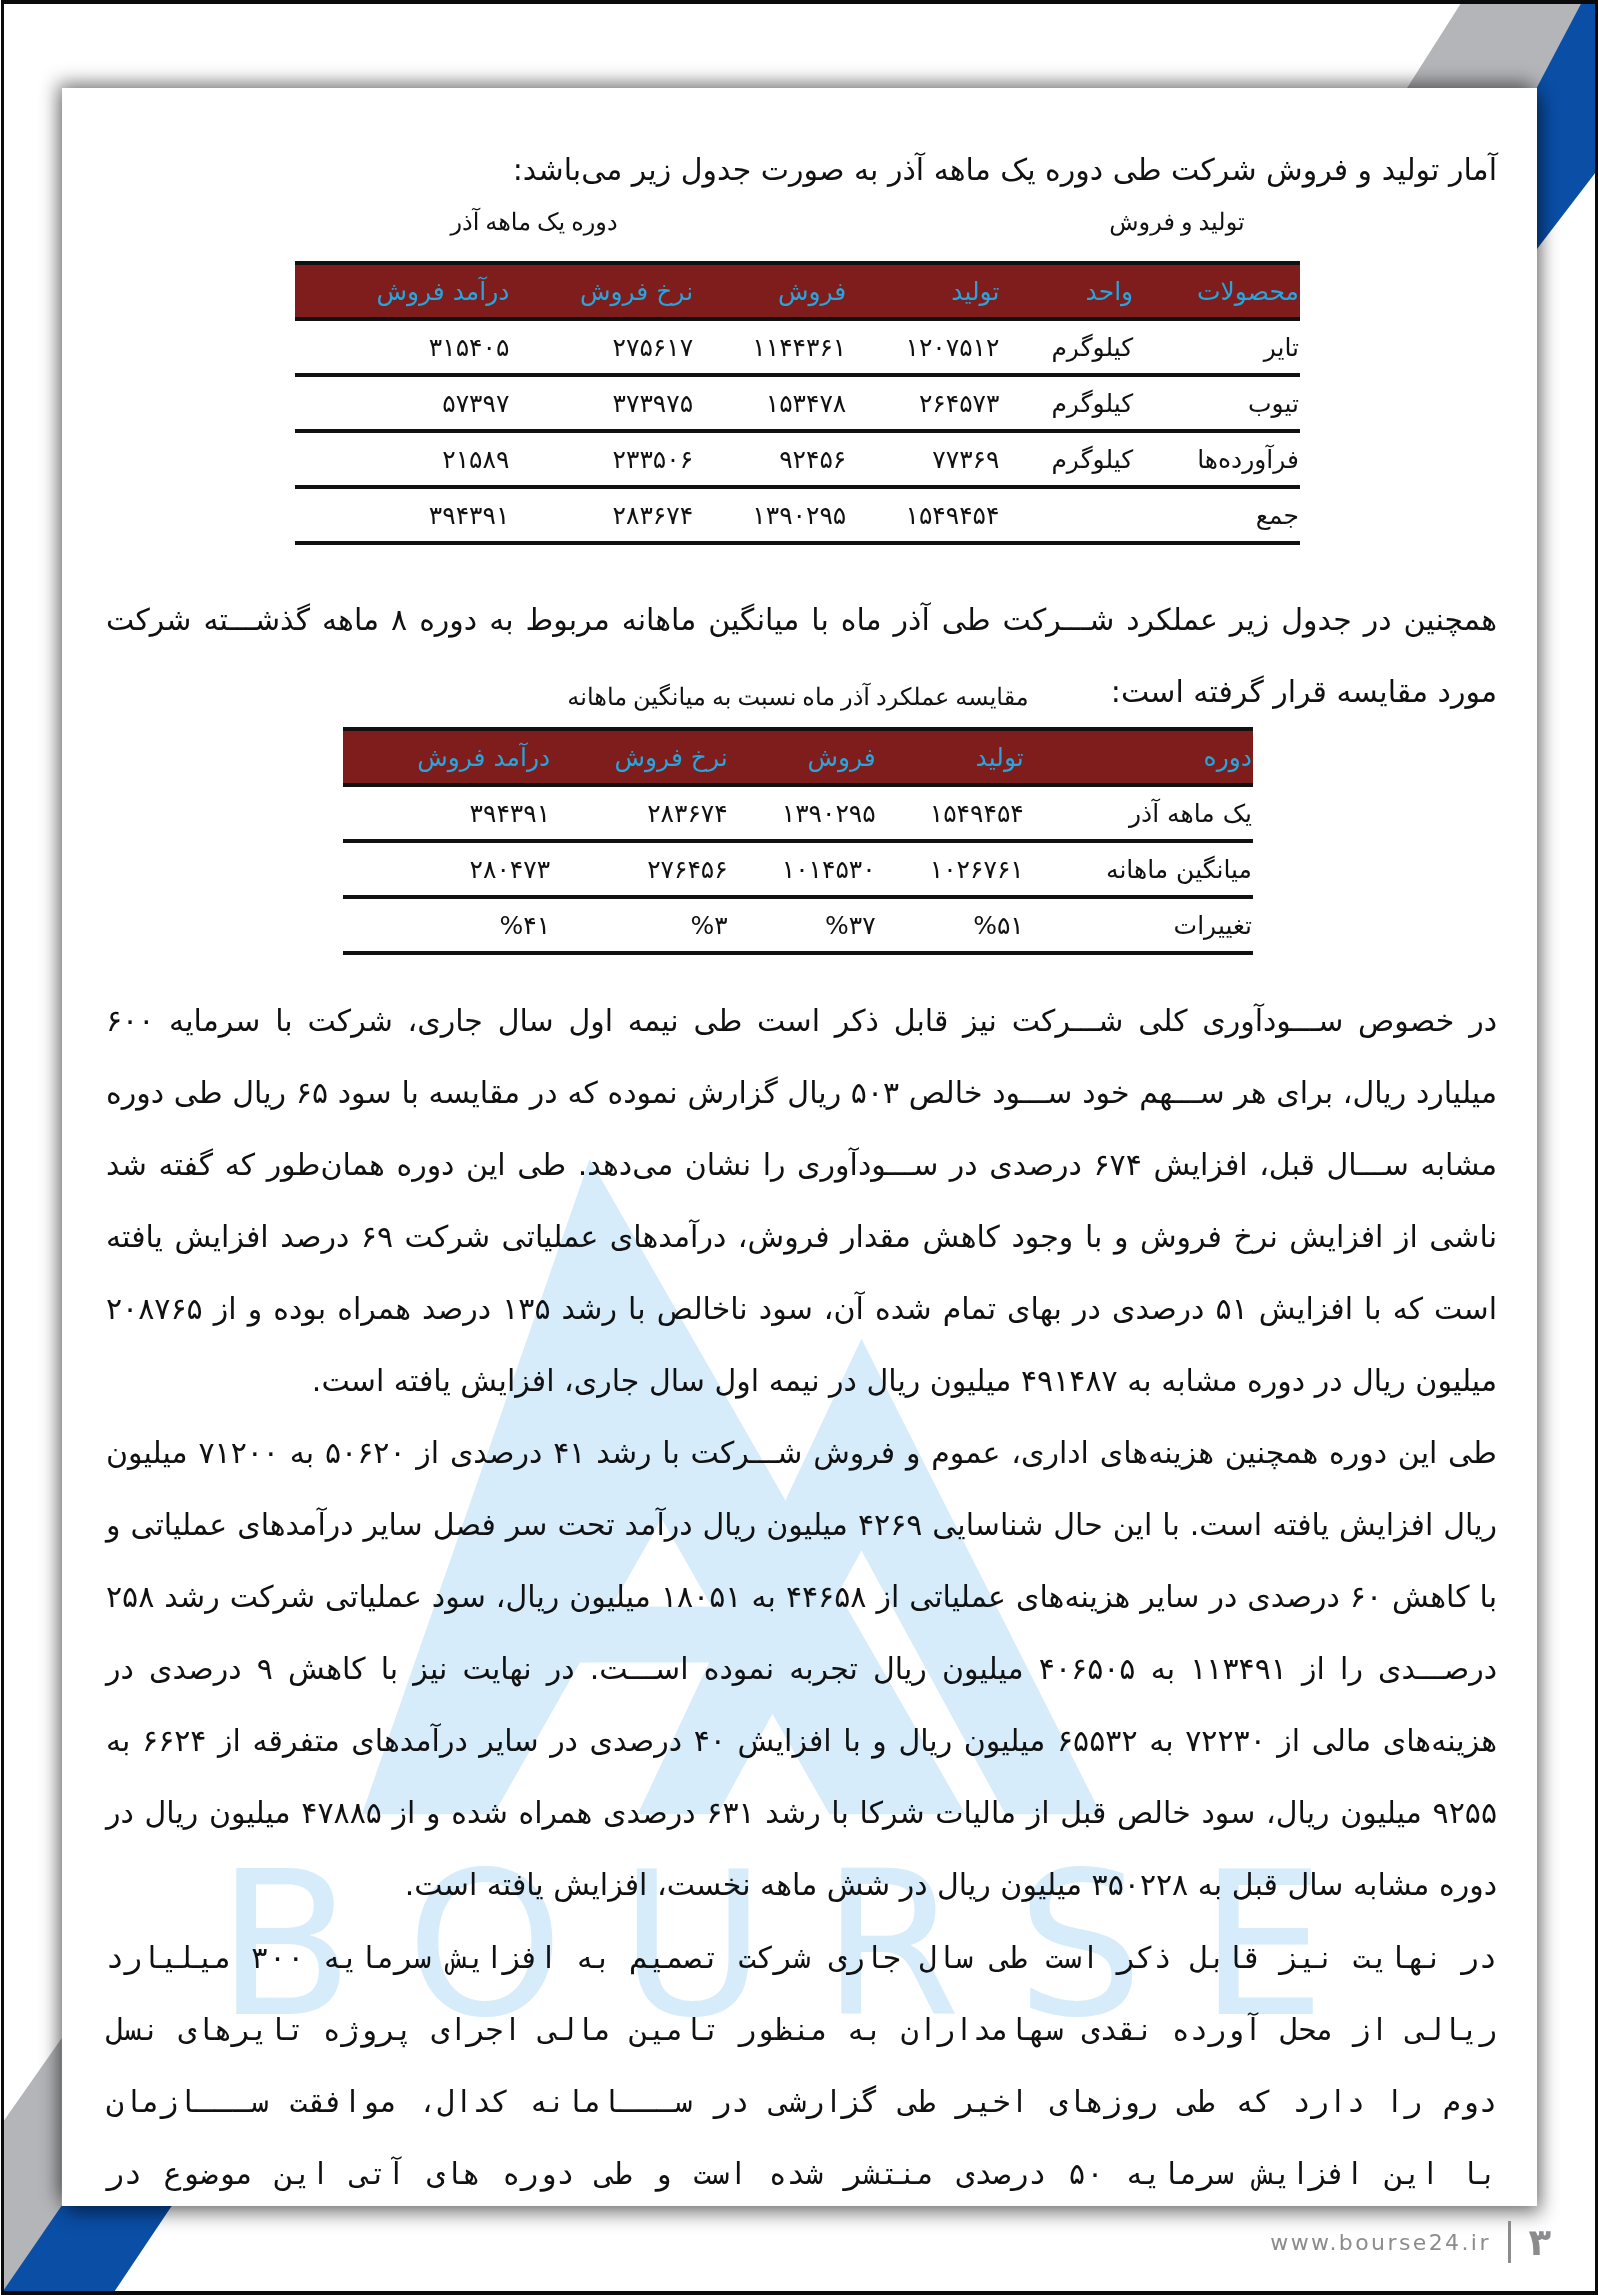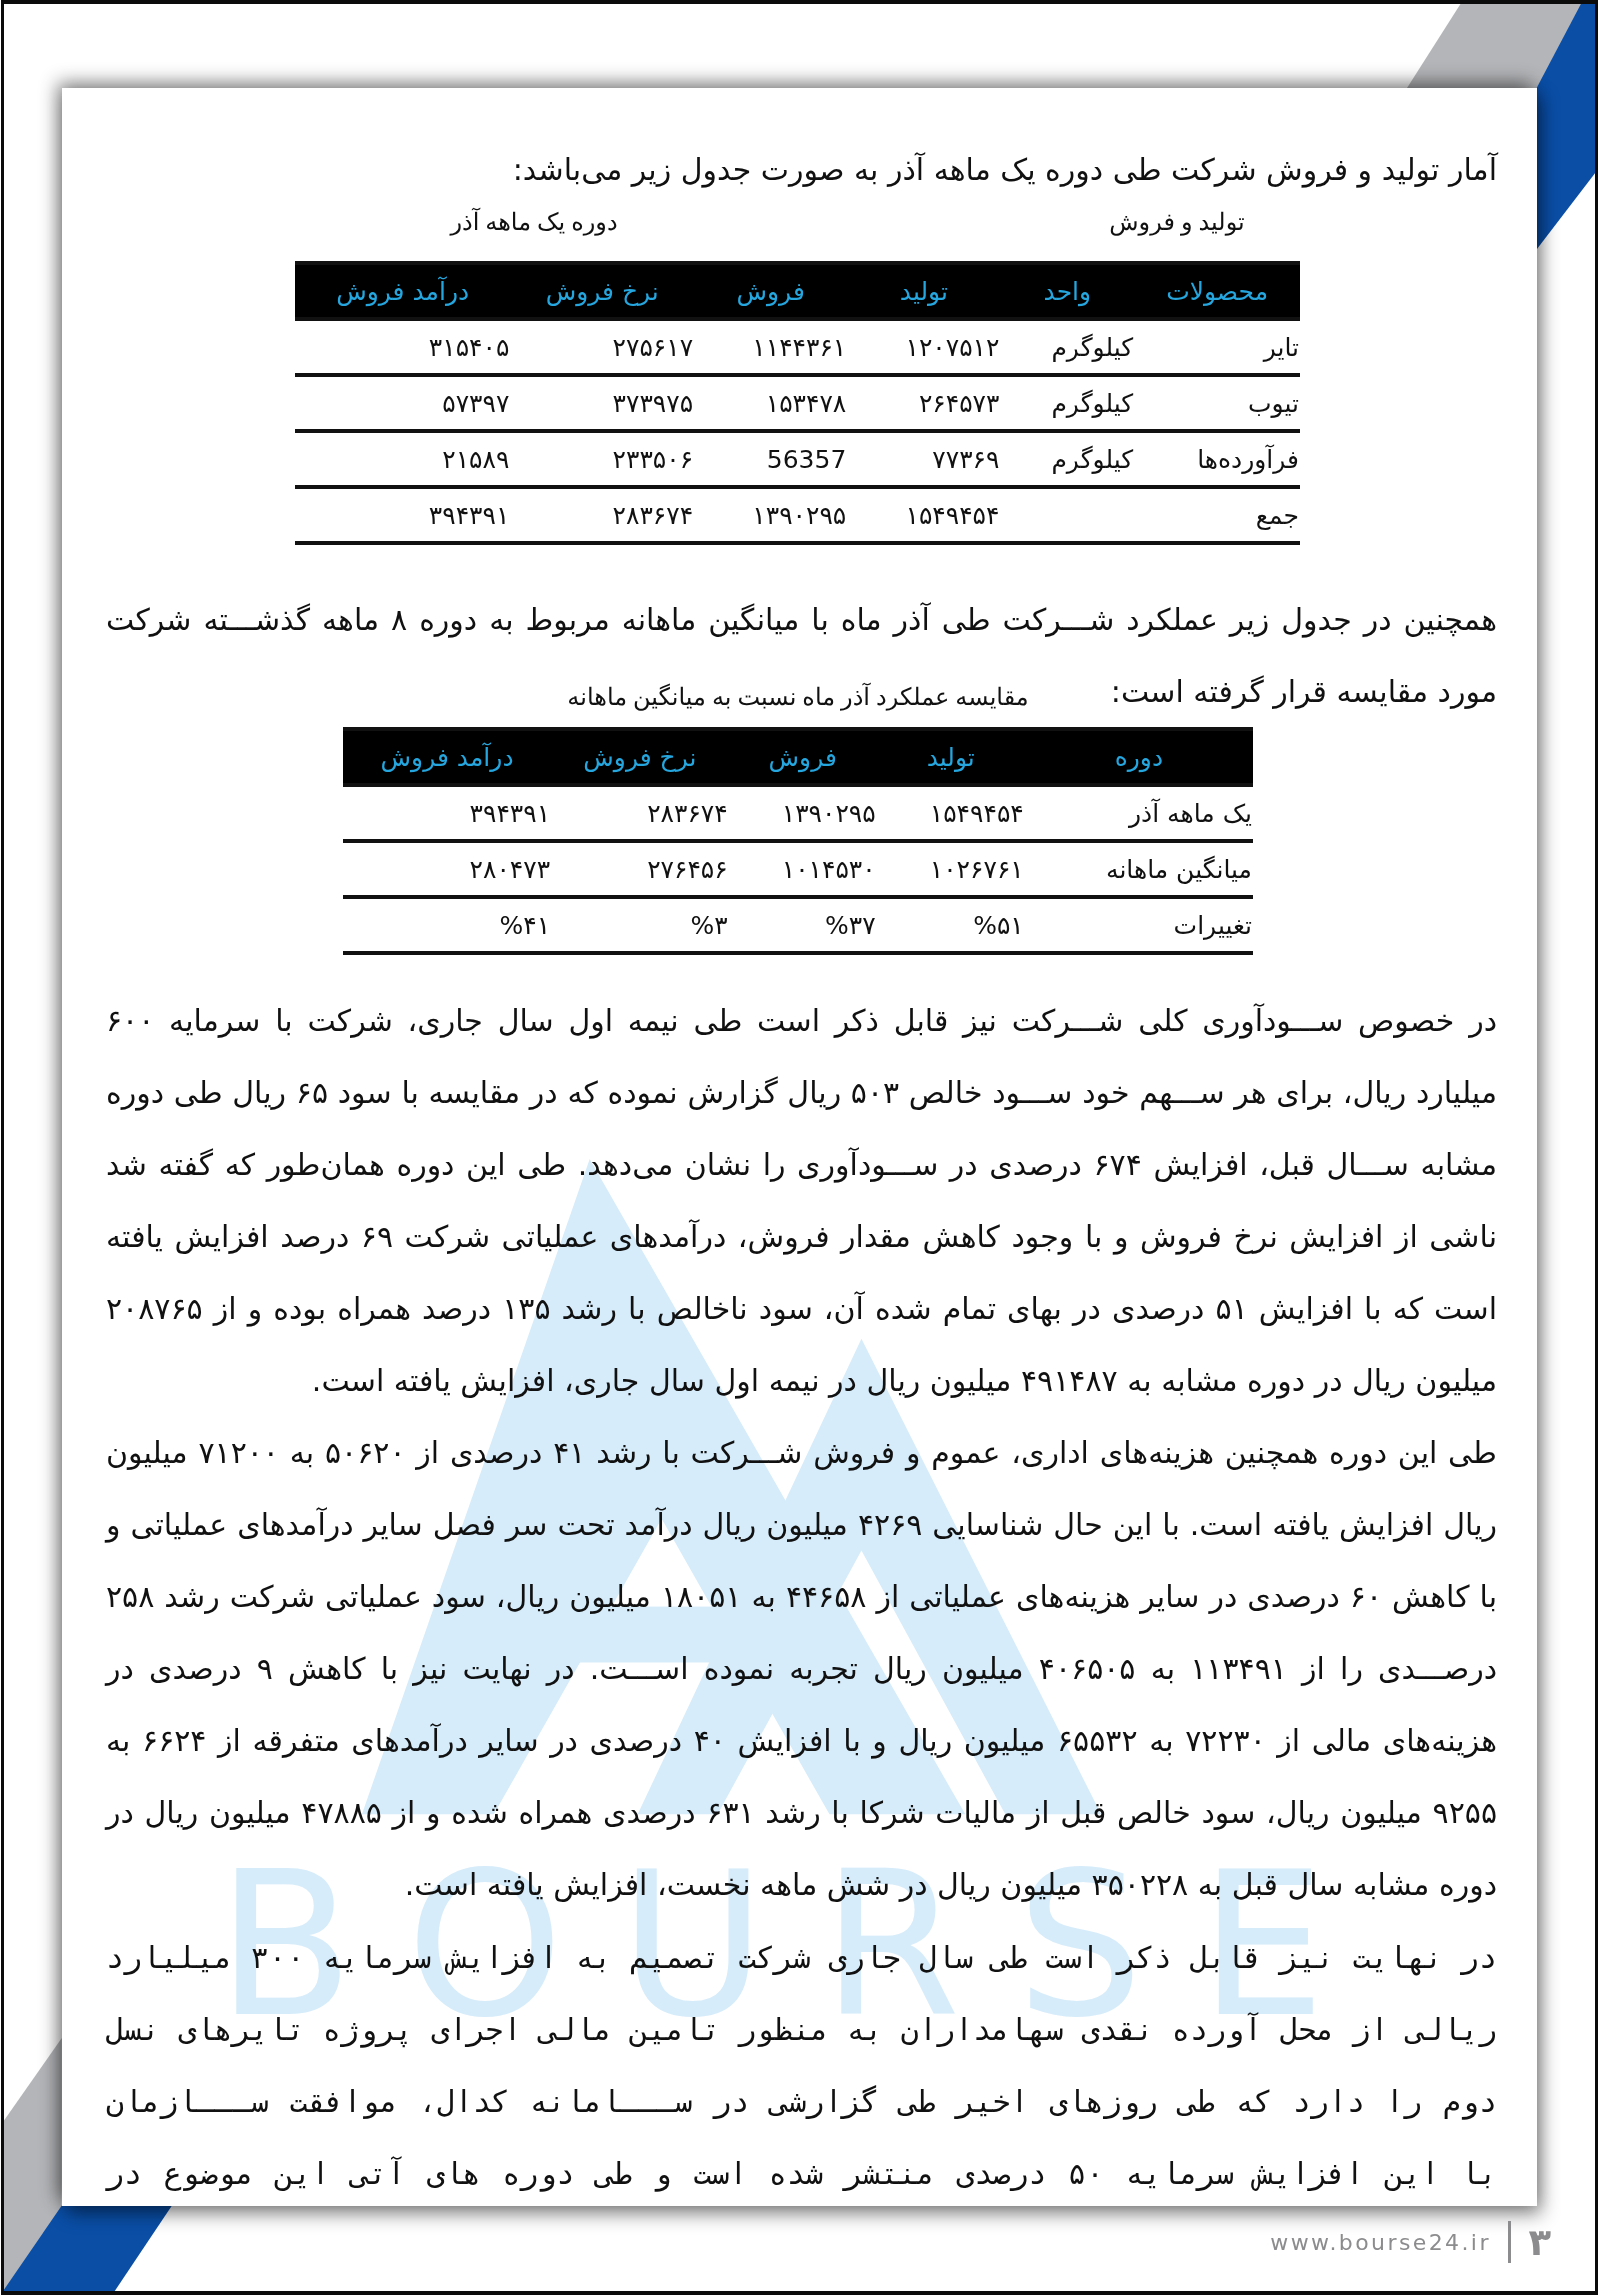--- a/index.html
+++ b/index.html
@@ -35,22 +35,22 @@
     .para.p5 { top: 1806px; font-family: Liberation Mono, monospace; }
 
     .tbl-caption {
       position: absolute; font-size: 24px; color: #111; direction: rtl; text-align: center; font-family: Liberation Serif, serif;
     }
     table.data {
       position: absolute; border-collapse: collapse; direction: rtl;
       font-size: 25px;
     }
     table.data th {
-      background: #000000; color: #25a6de; font-weight: normal;
-      height: 50px; text-align: center;
+      background: #7f1d1d; color: #25a6de; font-weight: normal;
+      height: 50px; text-align: right;
       border-top: 4px solid #111; border-bottom: 4px solid #111;
     }
     table.data td {
       height: 50px; text-align: right; border-bottom: 4px solid #111;
     }
     .t1 { left: 233px; top: 173px; width: 1005px; }
     .t2 { left: 281px; top: 639px; width: 910px; }
 
     .footer {
       position: absolute; top: 2218px; right: 48px; height: 48px; z-index: 5;
@@ -116,21 +116,21 @@
           <td>کیلوگرم</td>
           <td>۲۶۴۵۷۳</td>
           <td>۱۵۳۴۷۸</td>
           <td>۳۷۳۹۷۵</td>
           <td>۵۷۳۹۷</td>
         </tr>
         <tr>
           <td>فرآورده‌ها</td>
           <td>کیلوگرم</td>
           <td>۷۷۳۶۹</td>
-          <td>56357</td>
+          <td>۹۲۴۵۶</td>
           <td>۲۳۳۵۰۶</td>
           <td>۲۱۵۸۹</td>
         </tr>
         <tr>
           <td>جمع</td>
           <td></td>
           <td>۱۵۴۹۴۵۴</td>
           <td>۱۳۹۰۲۹۵</td>
           <td>۲۸۳۶۷۴</td>
           <td>۳۹۴۳۹۱</td>

